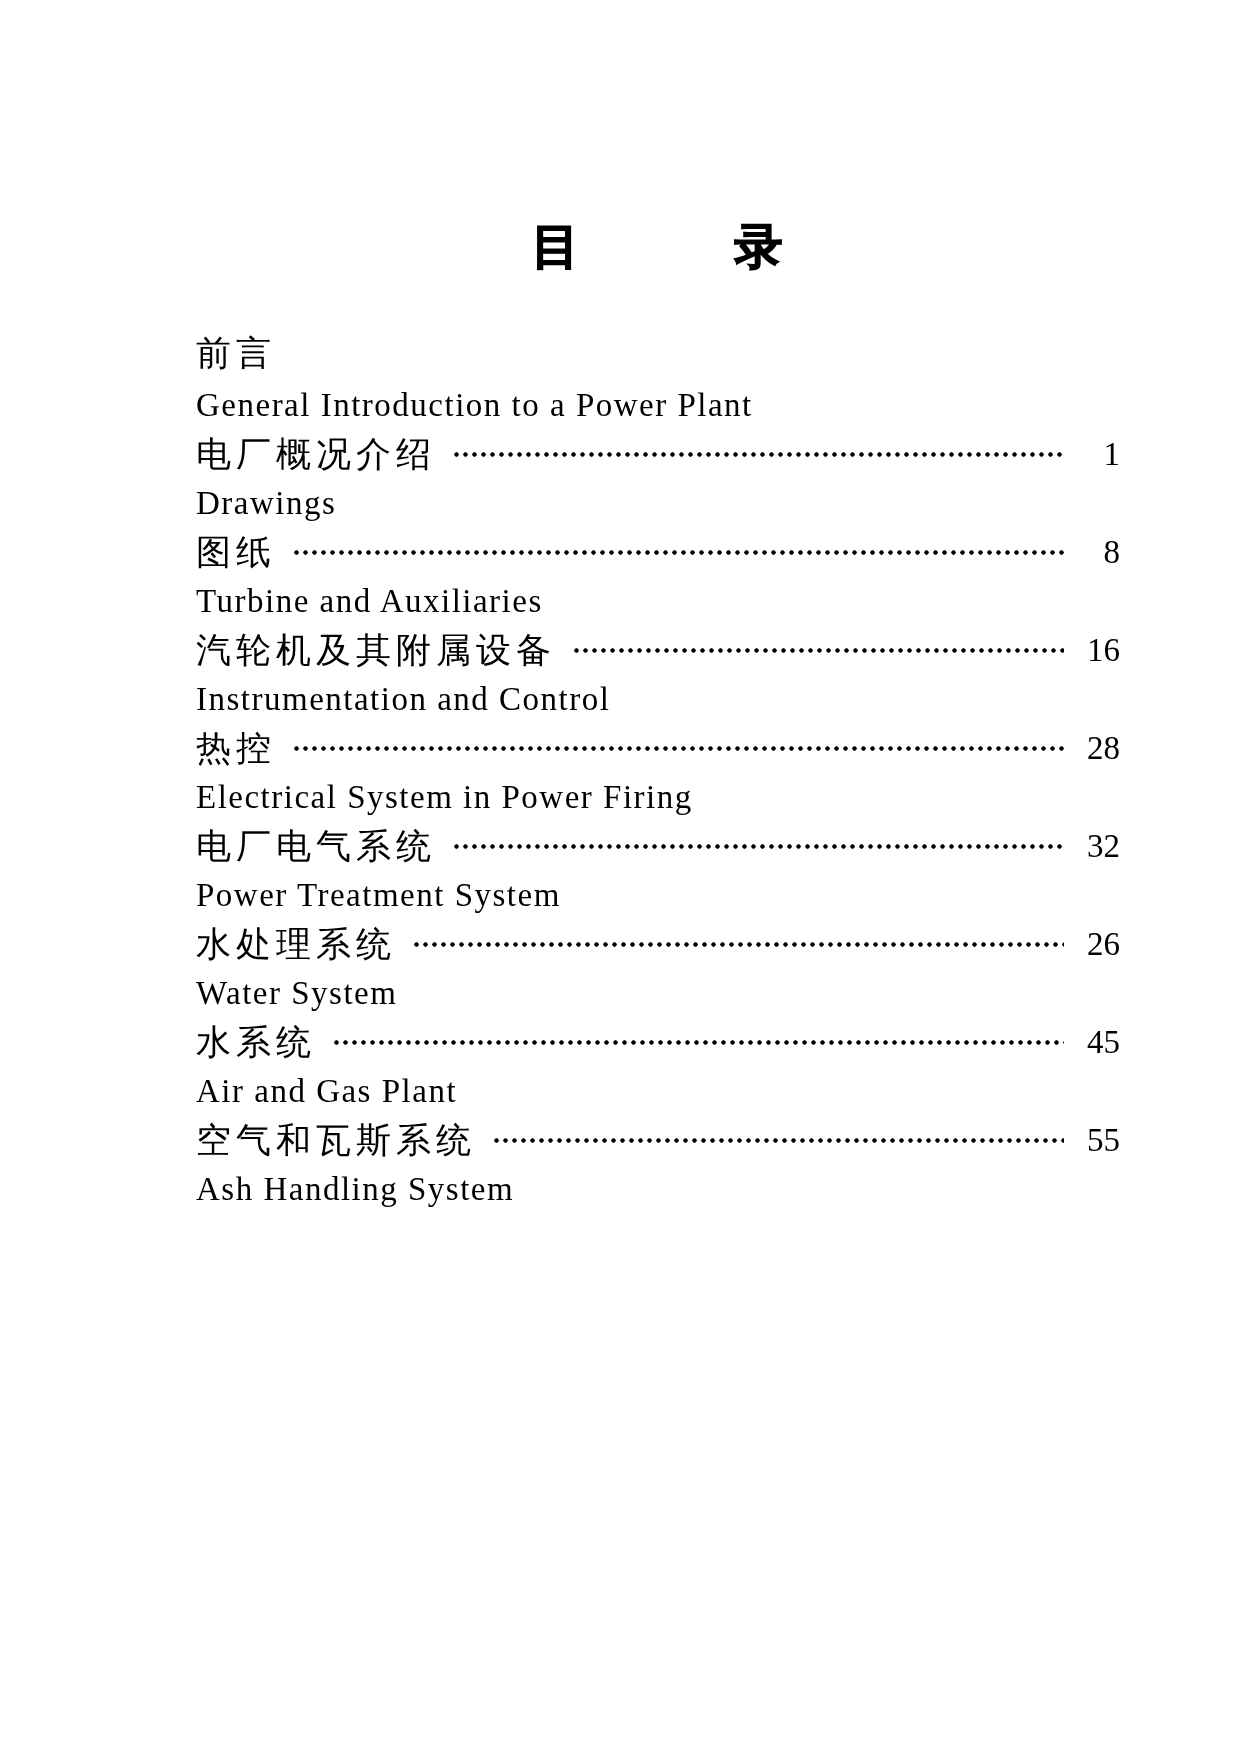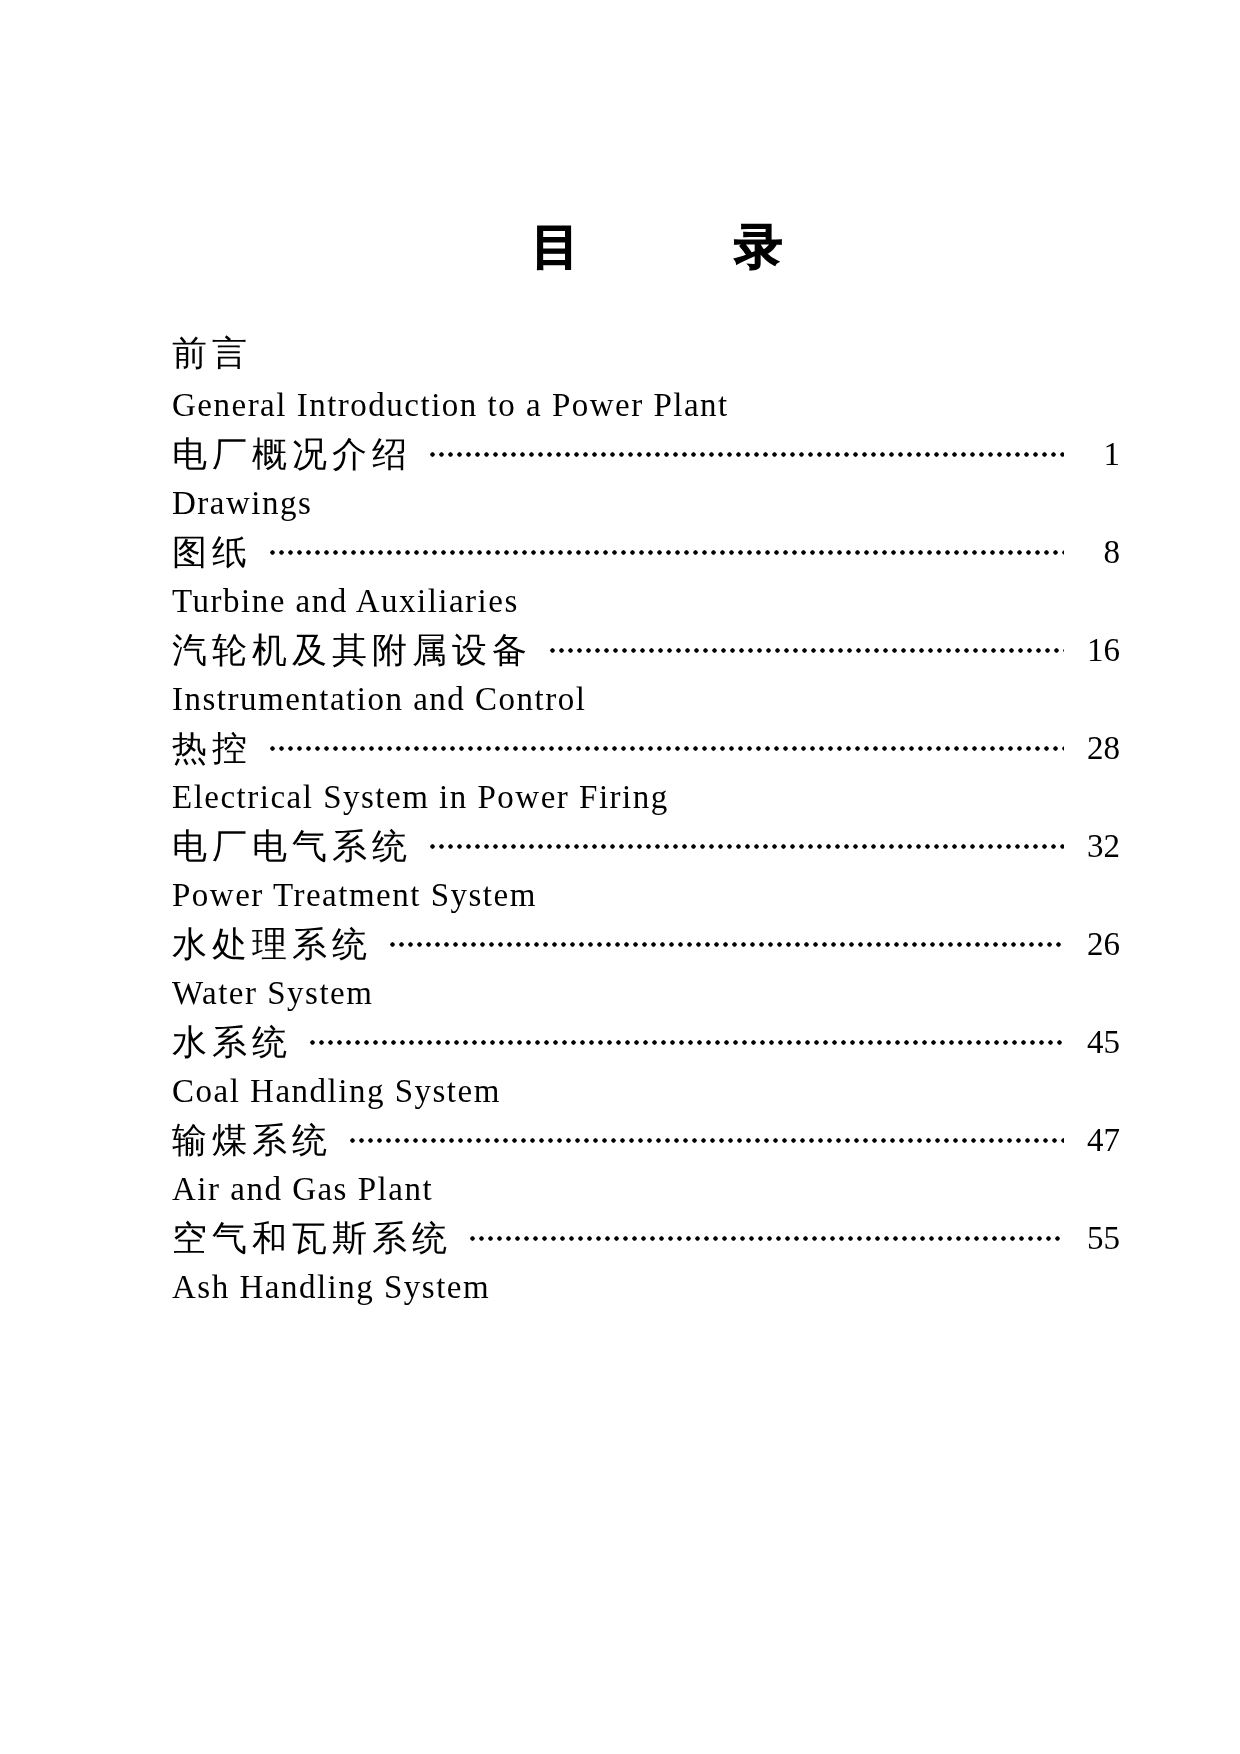--- a/index.html
+++ b/index.html
@@ -33,20 +33,21 @@
     position: absolute;
     left: 172px;
     top: 326px;
     width: 948px;
   }
   .line {
     display: flex;
     align-items: center;
     height: 49px;
     white-space: nowrap;
+    margin-left: 24px;
   }
   .line-preface { height: 55px; }
   .en {
     font-size: 33px;
     letter-spacing: 1.5px;
   }
   .zh {
     font-size: 35px;
     letter-spacing: 5px;
   }
@@ -138,28 +139,20 @@
 
     <div>
       <div class="line en">Water System</div>
       <div class="line zh">
         <span class="zh-text">水系统</span>
         <span class="leader"></span>
         <span class="pagenum">45</span>
       </div>
     </div>
 
-    <div>
-      <div class="line en">Coal Handling System</div>
-      <div class="line zh">
-        <span class="zh-text">输煤系统</span>
-        <span class="leader"></span>
-        <span class="pagenum">47</span>
-      </div>
-    </div>
 
 
     <div>
       <div class="line en">Air and Gas Plant</div>
       <div class="line zh">
         <span class="zh-text">空气和瓦斯系统</span>
         <span class="leader"></span>
         <span class="pagenum">55</span>
       </div>
     </div>

